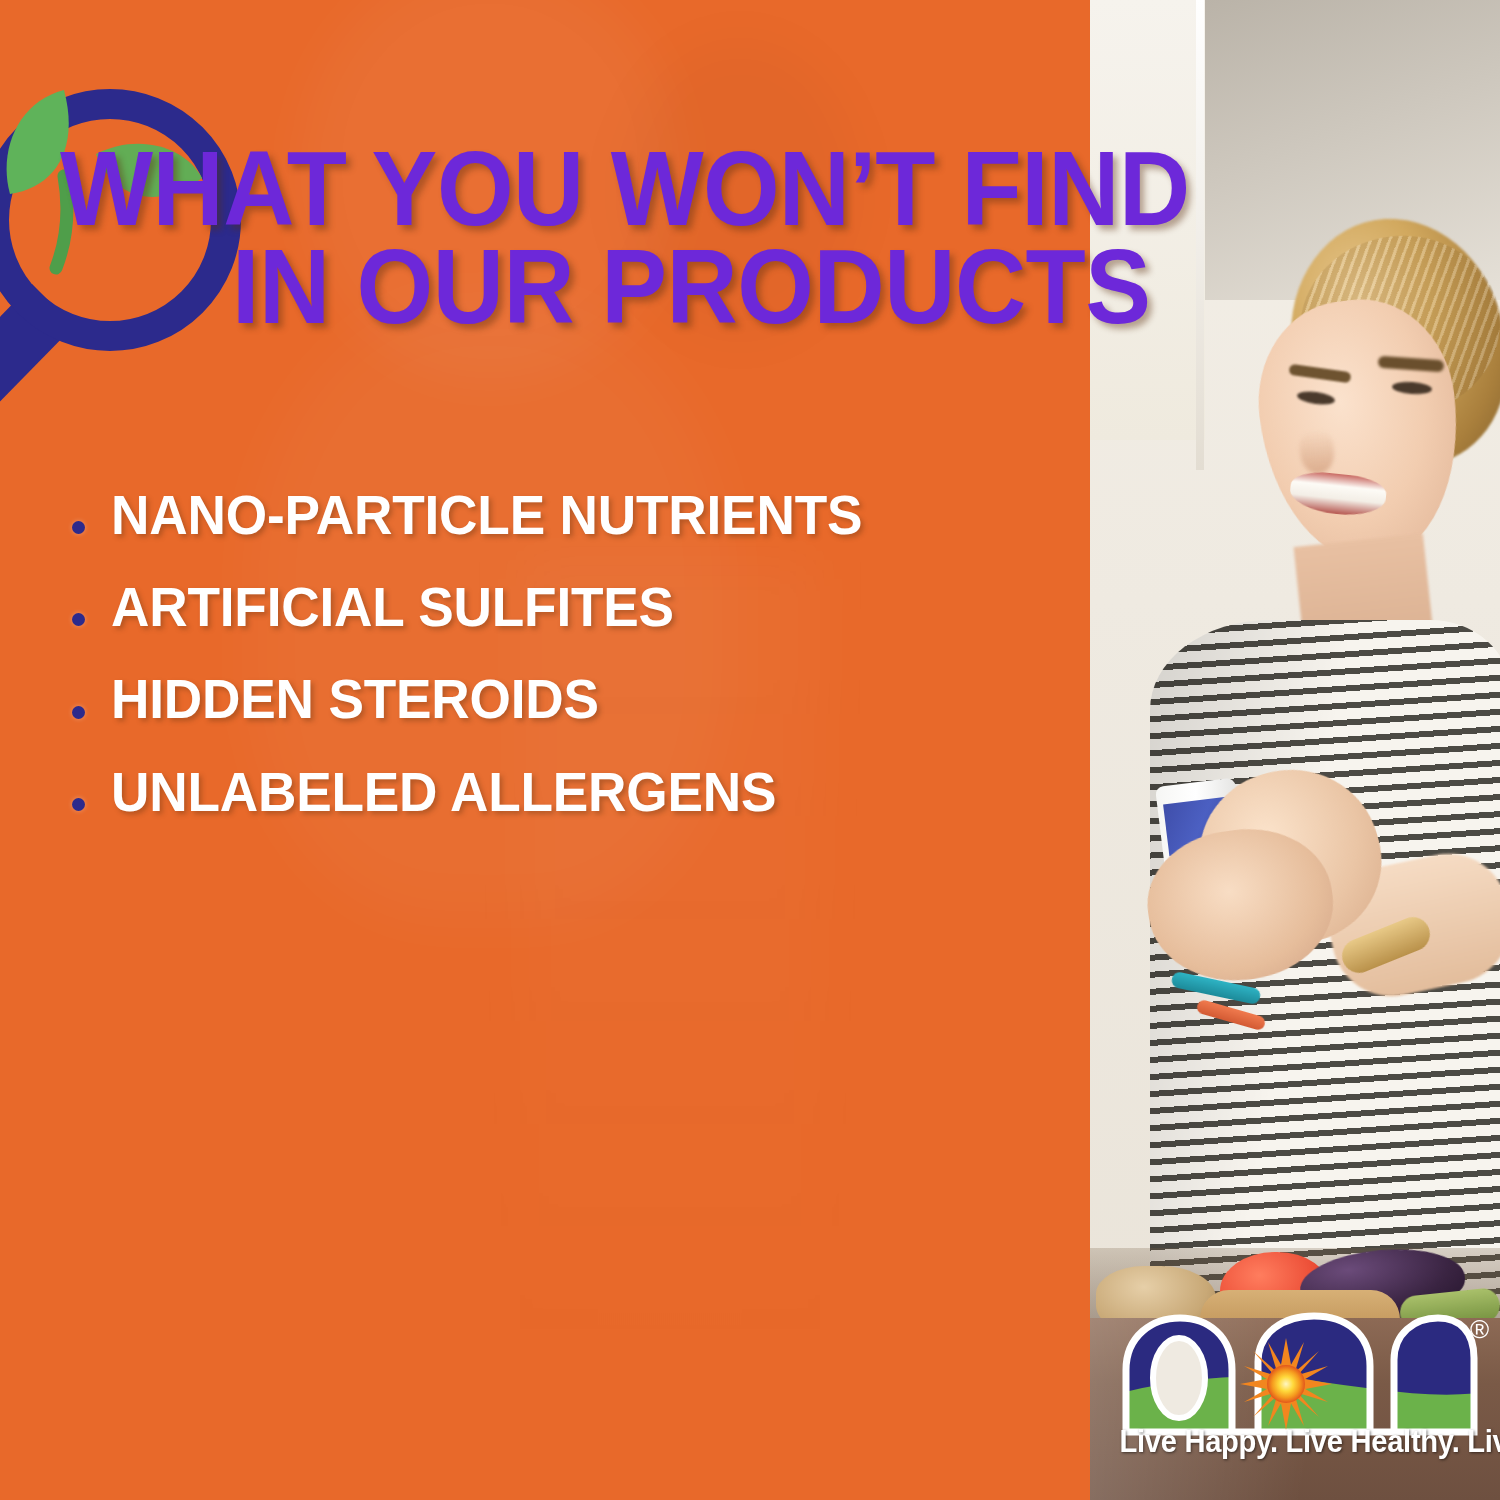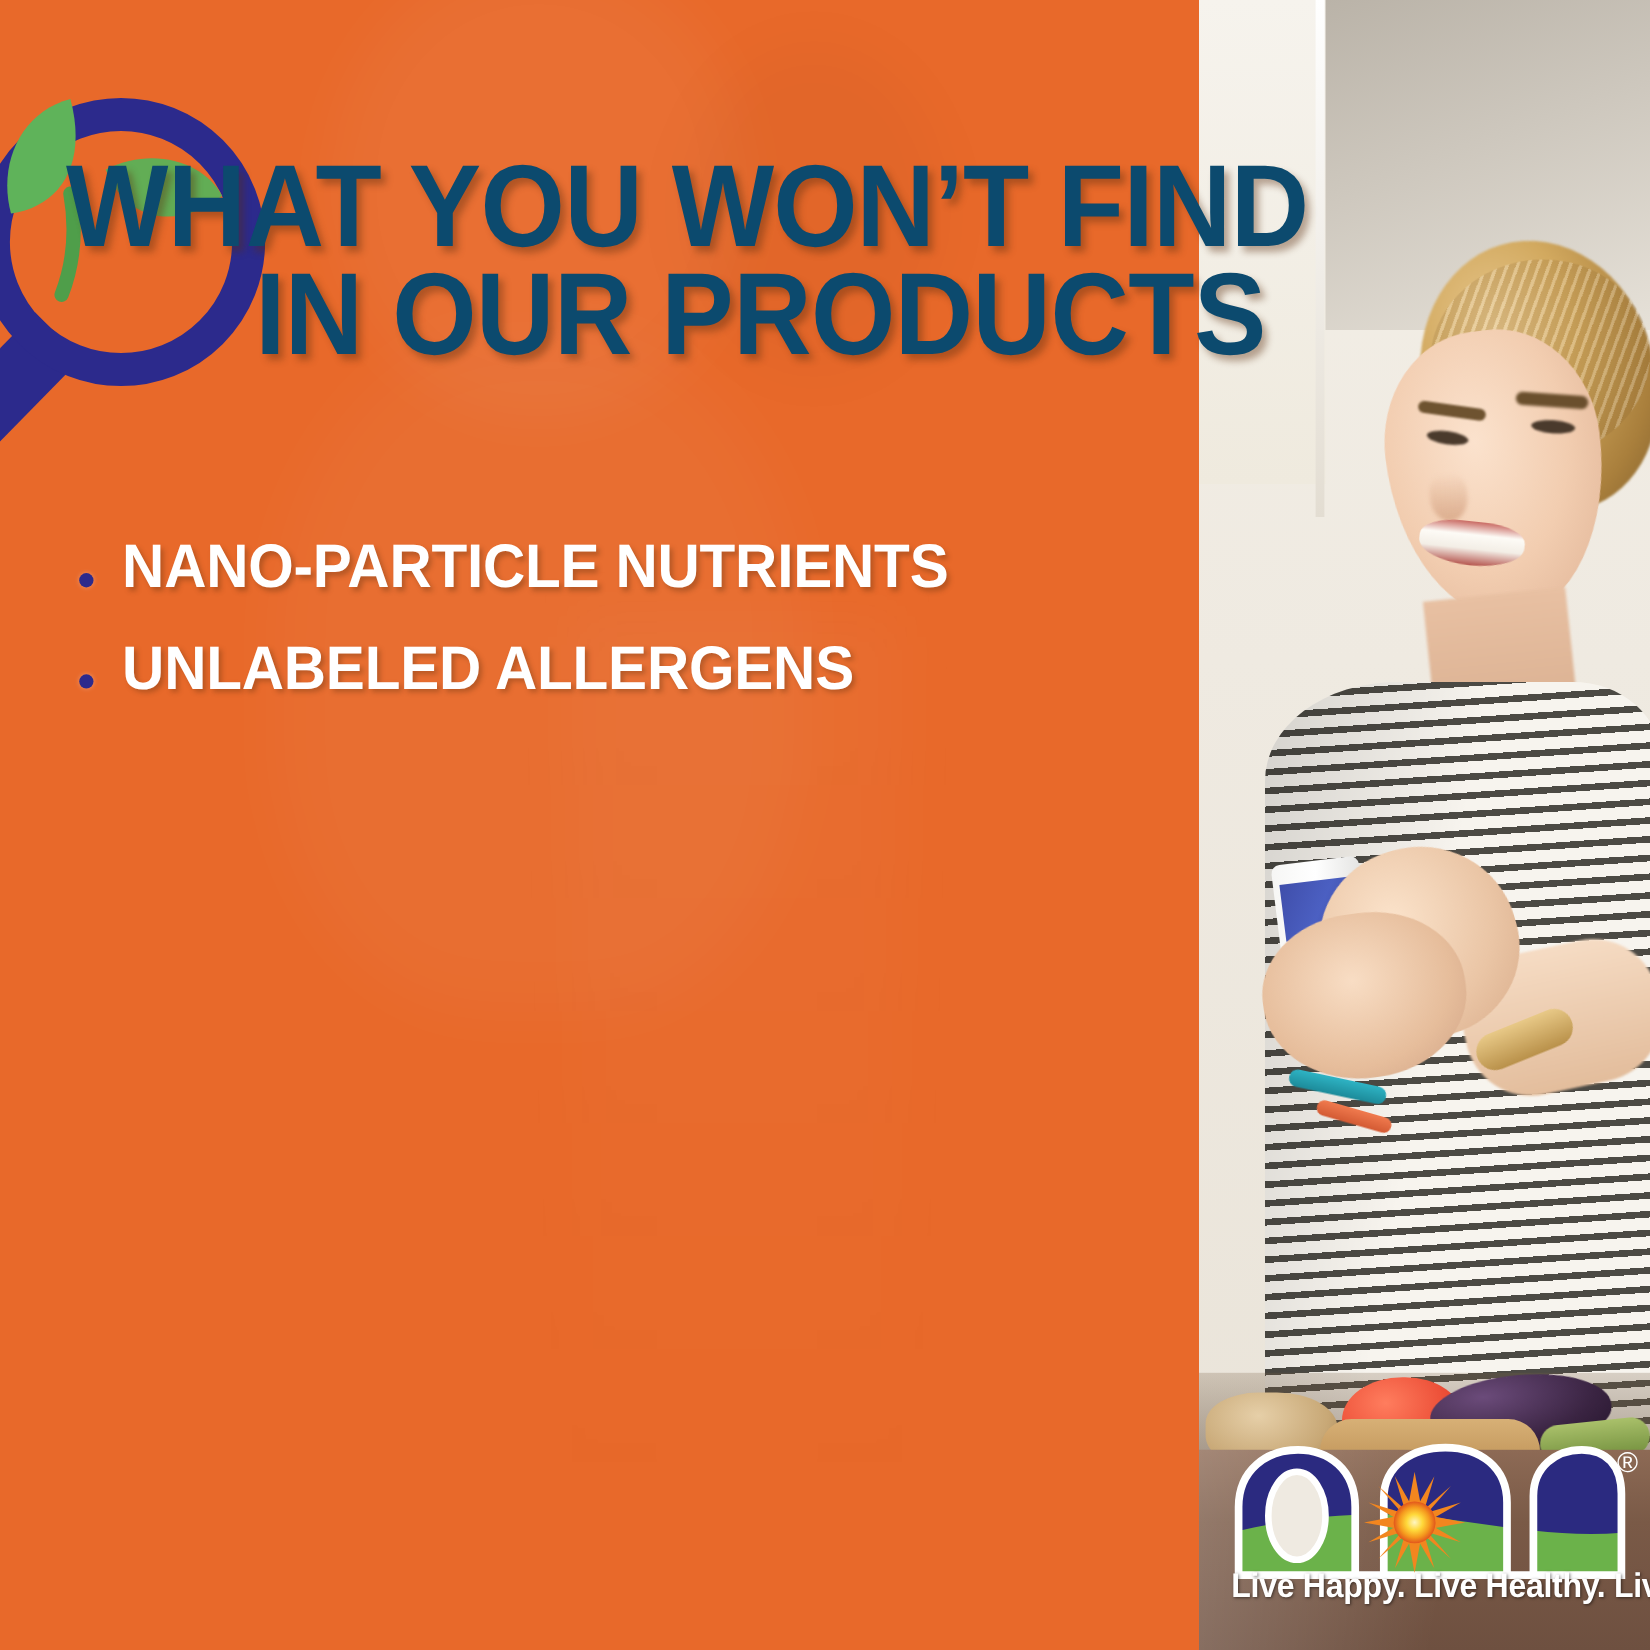--- a/index.html
+++ b/index.html
@@ -266,21 +266,21 @@
     left: -86px; top: 72px;
     width: 360px; height: 360px;
   }
   .mag-svg { display:block; width: 100%; height: 100%; overflow: visible; }
 
   
   .headline {
     position: absolute;
     left: 60px; top: 140px;
     width: 1400px;
-    color: #0c4a6e;
+    color: #6d28d9;
     line-height: .92;
     letter-spacing: -0.5px;
     text-shadow: 5px 5px 7px rgba(90,45,15,.40);
     z-index: 6;
   }
   .hl-line {
     font-size: 106px;
     font-weight: 700;
     font-stretch: condensed;
     transform: scaleX(.93);
@@ -420,20 +420,28 @@
 
   <div class="headline">
     <div class="hl-line"><span>WHAT YOU </span><span class="hl-strong">WON’T</span><span> FIND</span></div>
     <div class="hl-line two">IN OUR PRODUCTS</div>
   </div>
 
   <div class="bullets">
     <div class="bullet-item">
       <span class="bullet-dot"></span>
       <span class="bullet-text">NANO-PARTICLE NUTRIENTS</span>
+    </div>
+    <div class="bullet-item">
+      <span class="bullet-dot"></span>
+      <span class="bullet-text">ARTIFICIAL SULFITES</span>
+    </div>
+    <div class="bullet-item">
+      <span class="bullet-dot"></span>
+      <span class="bullet-text">HIDDEN STEROIDS</span>
     </div>
     <div class="bullet-item">
       <span class="bullet-dot"></span>
       <span class="bullet-text">UNLABELED ALLERGENS</span>
     </div>
   </div>
 
   <div class="now-logo">
     <svg class="now-svg" viewBox="0 0 380 170" xmlns="http://www.w3.org/2000/svg">
       <defs>

